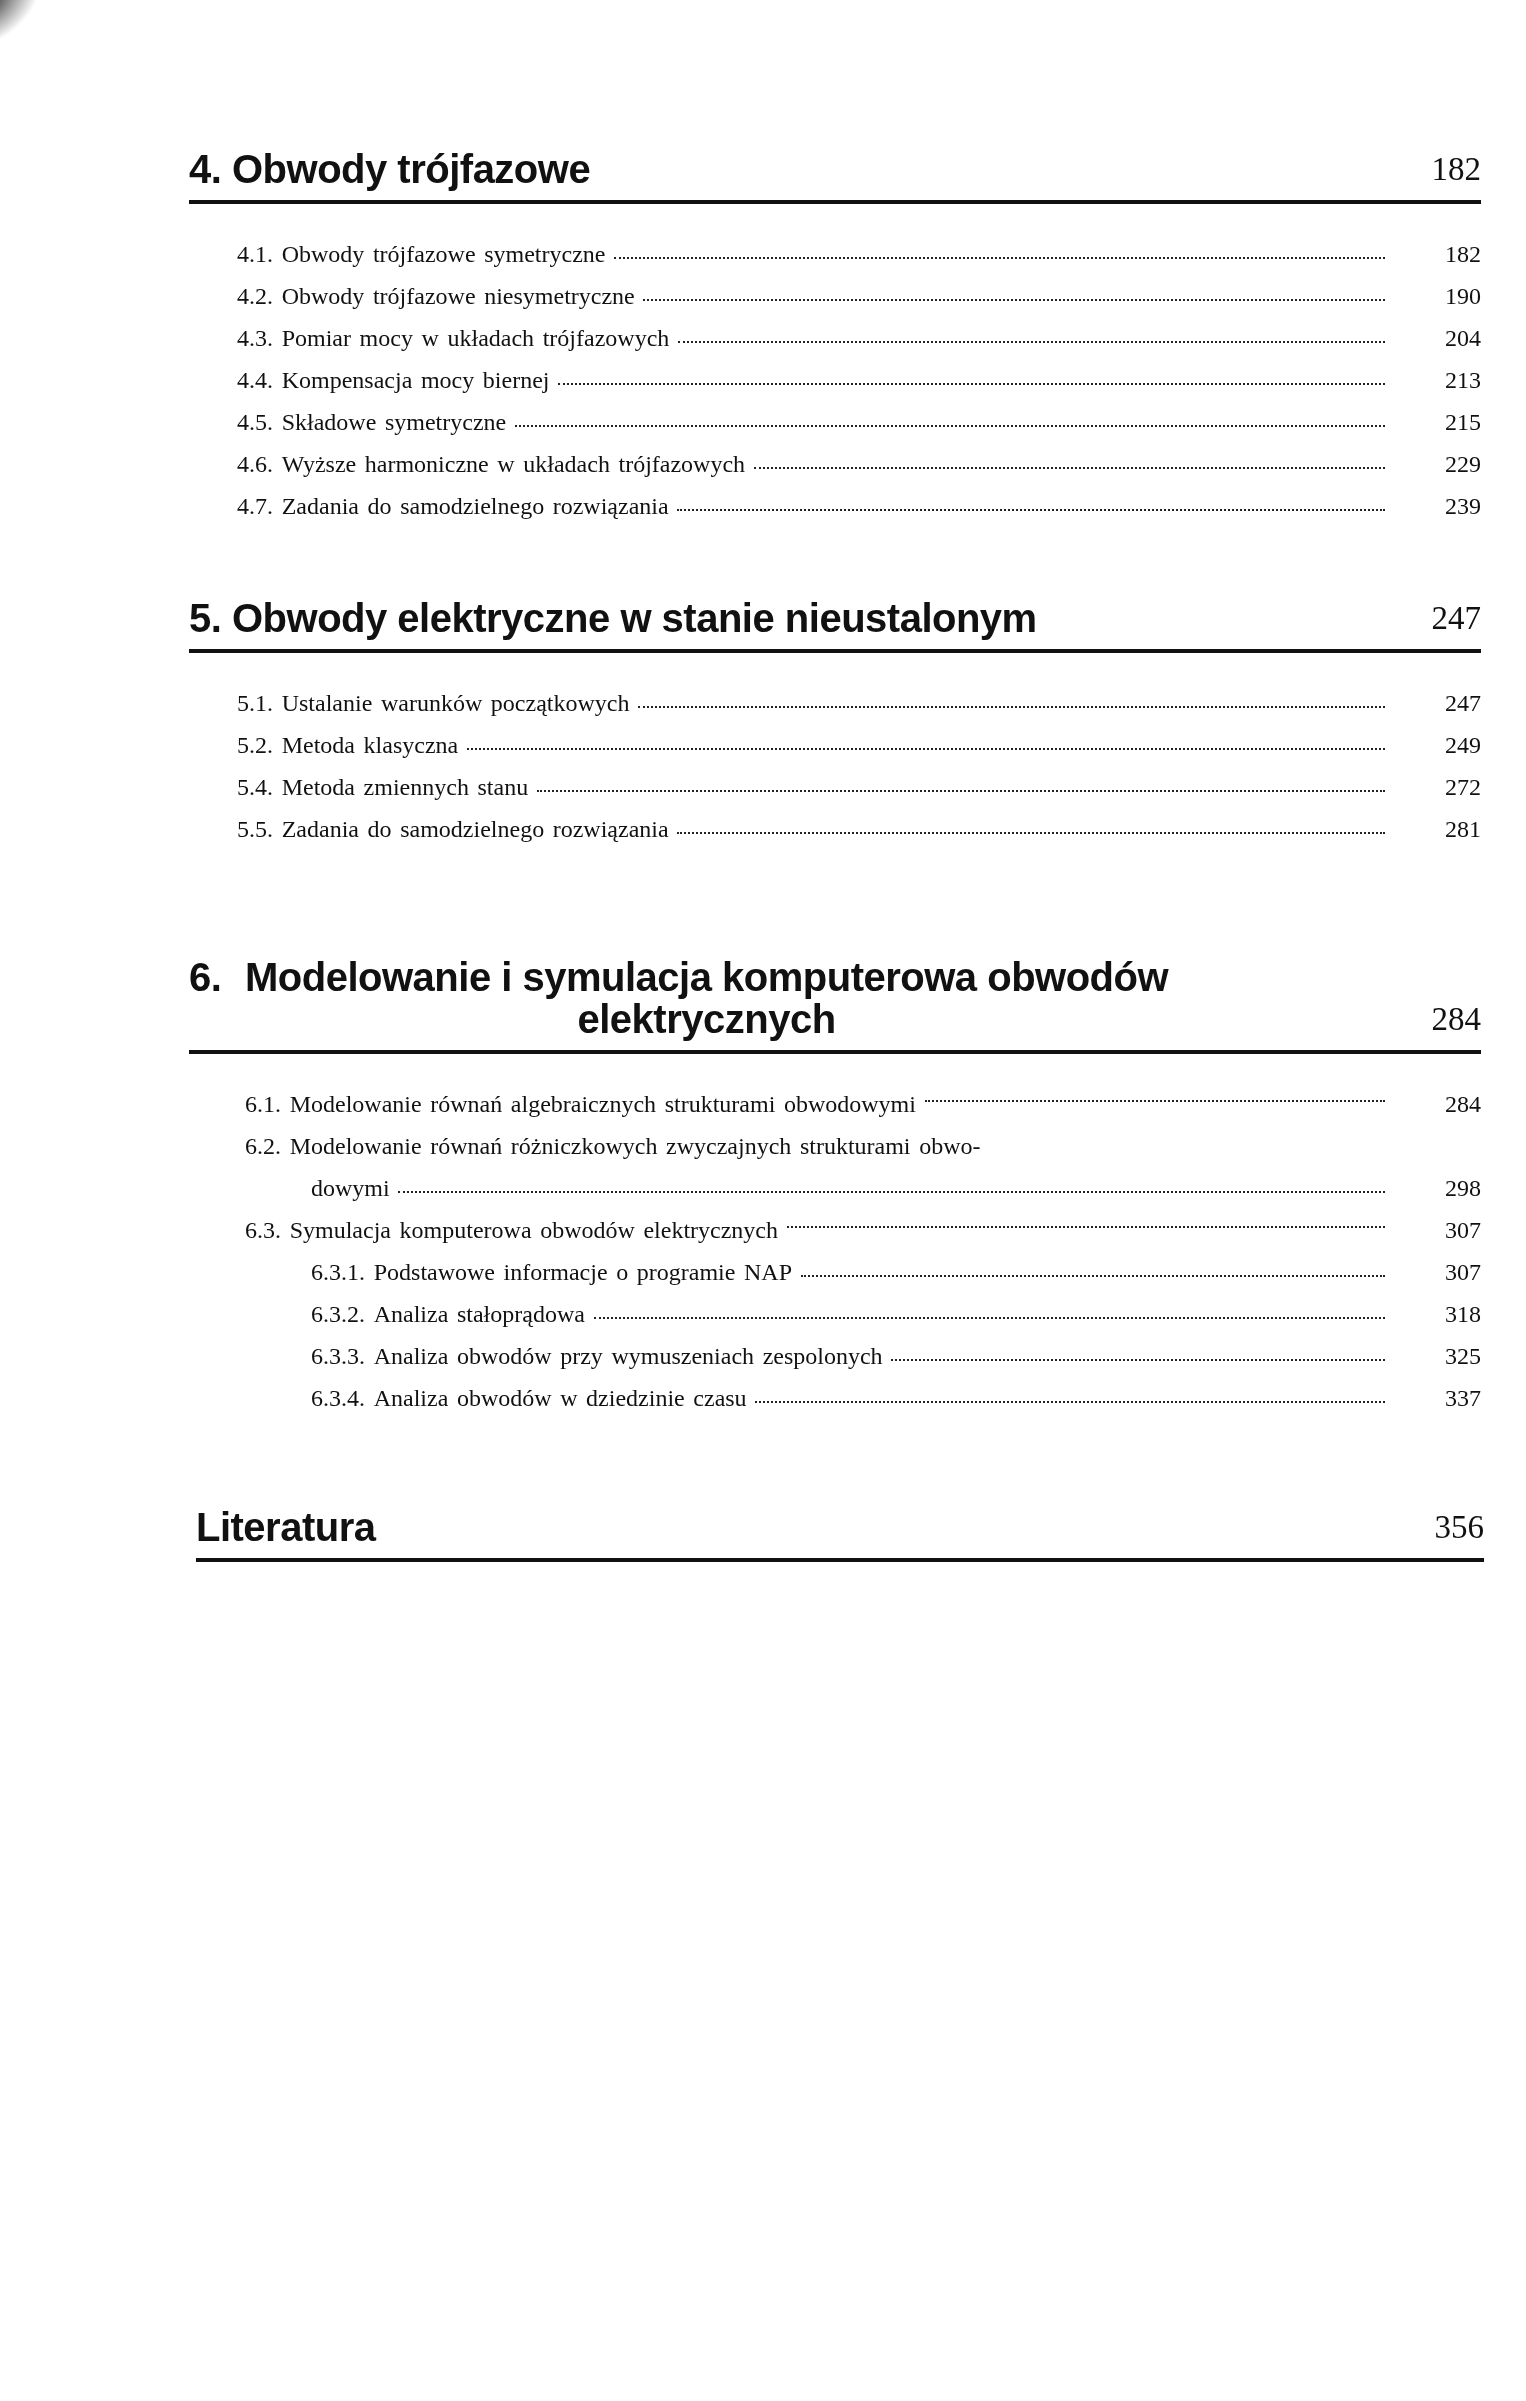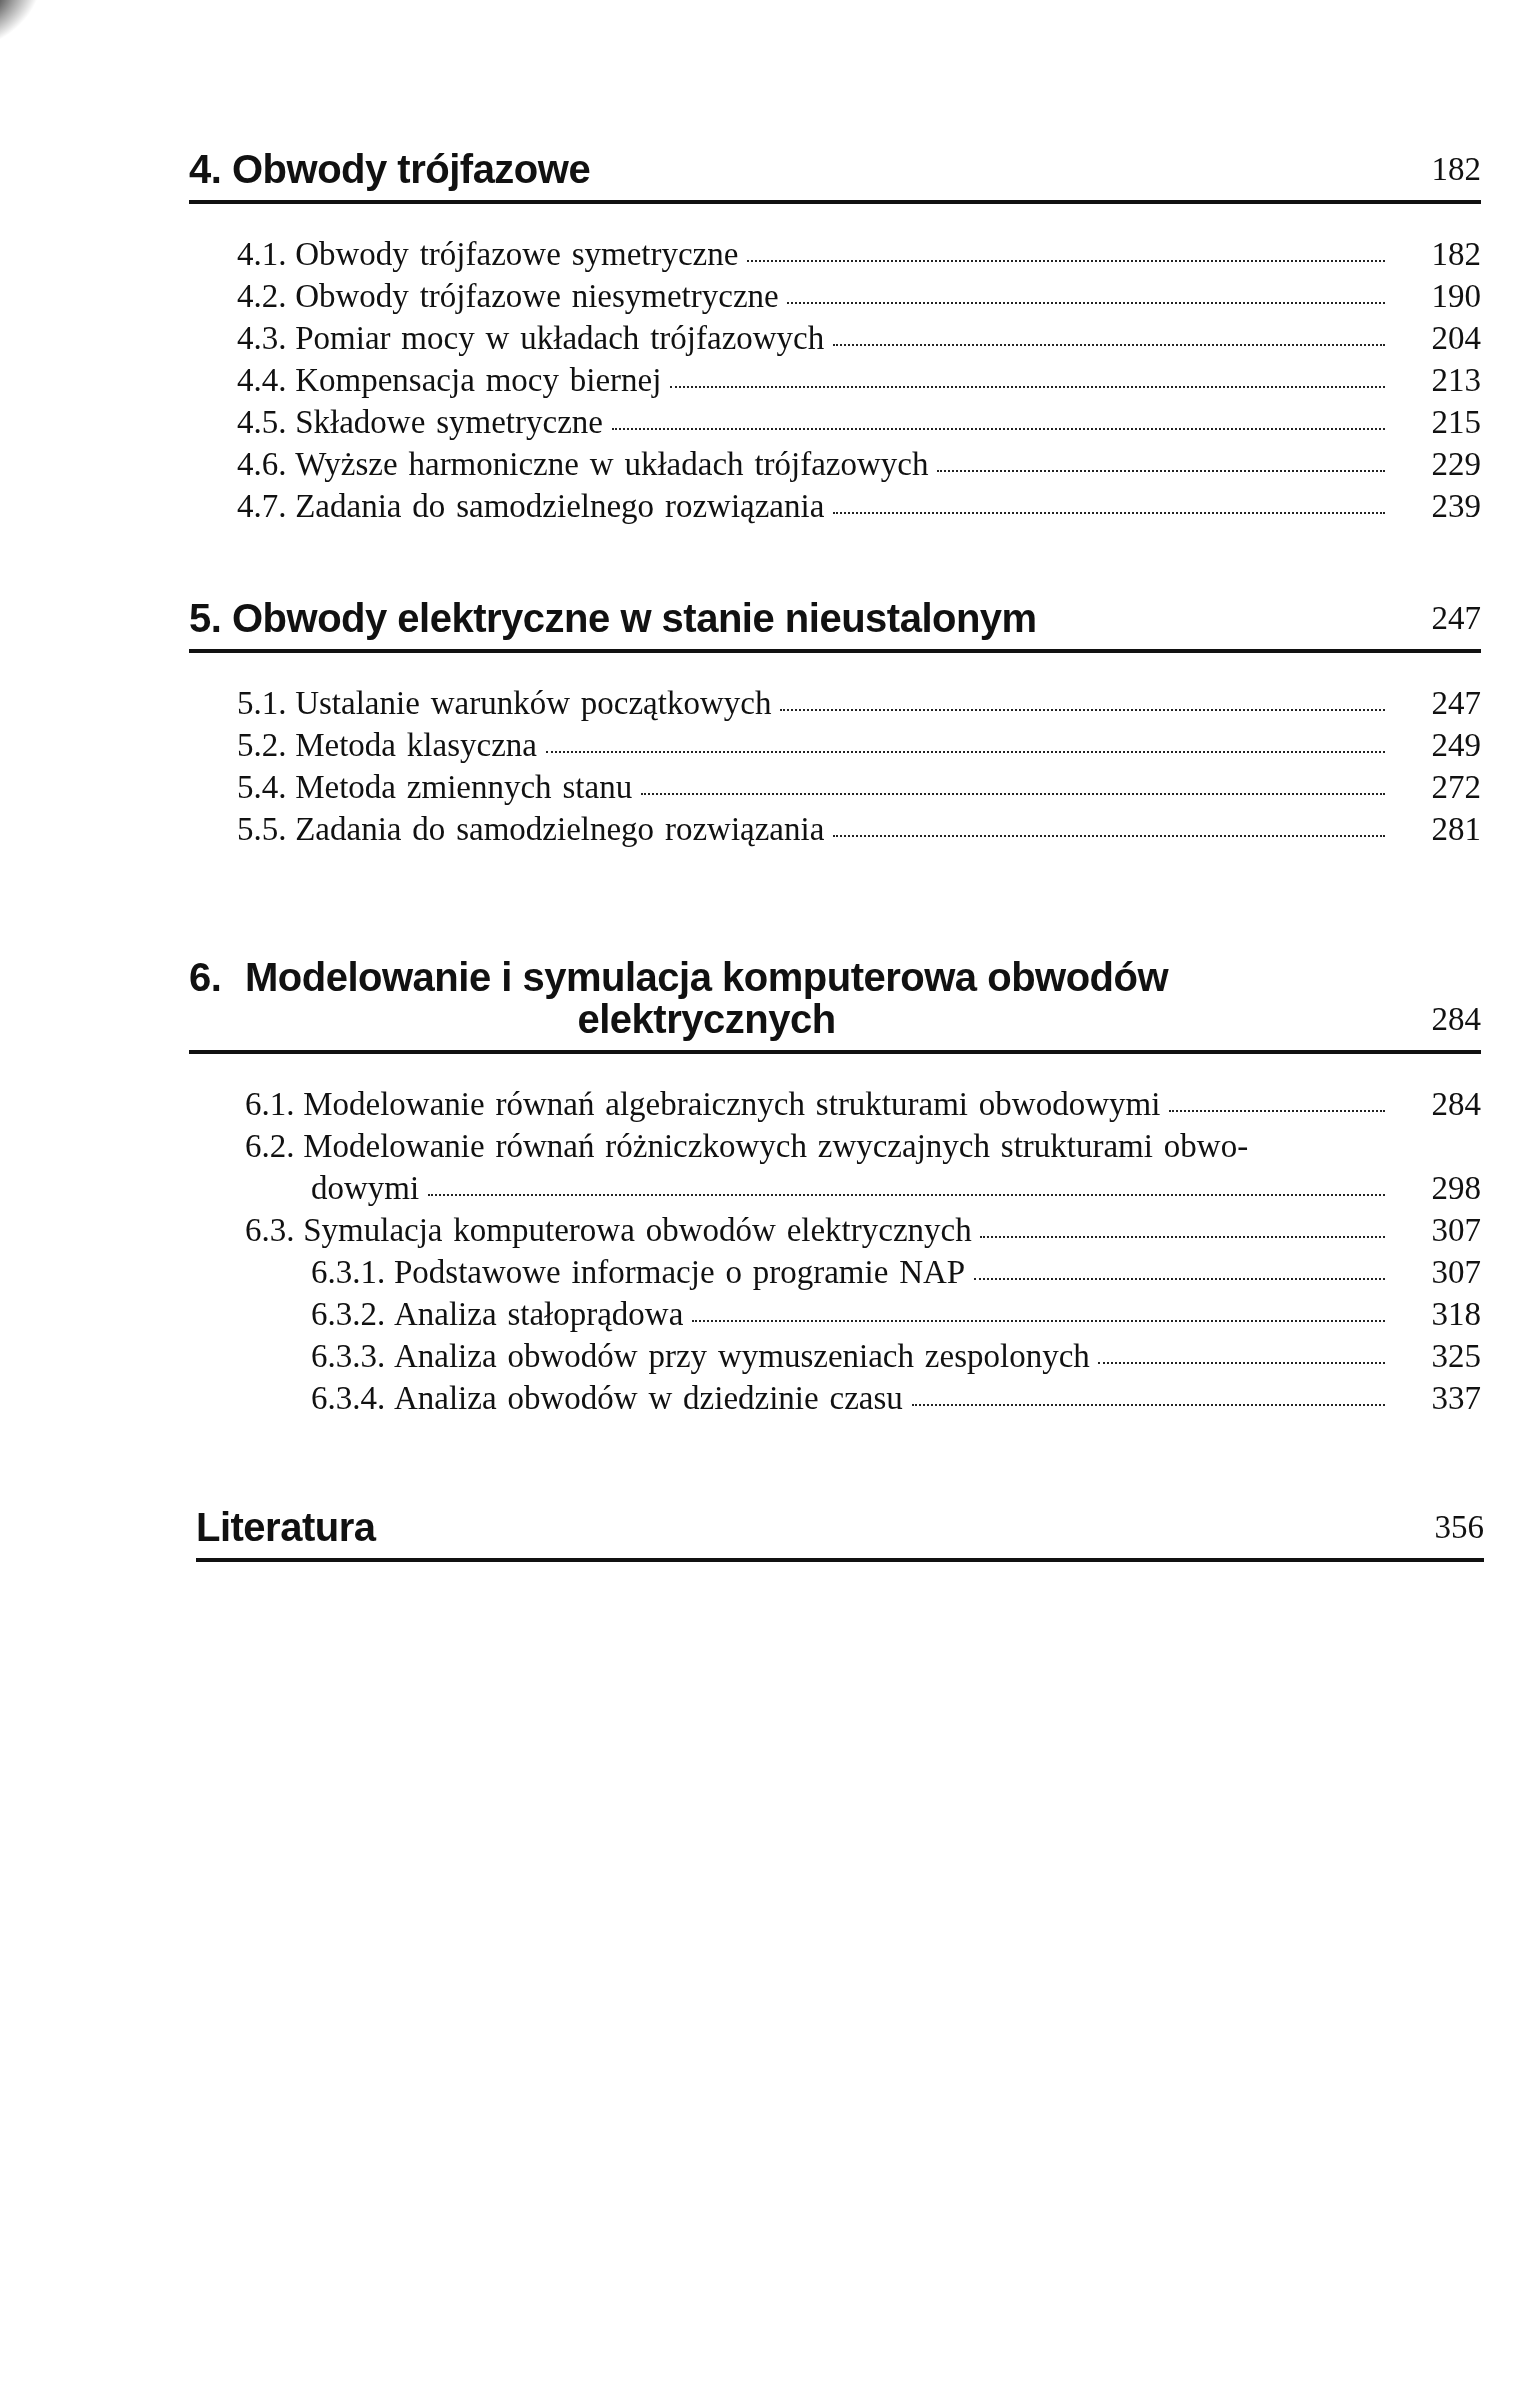--- a/index.html
+++ b/index.html
@@ -20,25 +20,25 @@
   .sec-head .title-lines { display: inline-block; vertical-align: top; text-align: center; }
   .sec-head .page {
     position: absolute; right: 0; bottom: 0;
     font-family: "Liberation Serif", serif; font-weight: normal;
     font-size: 33px; letter-spacing: 0;
   }
   .rule { height: 3.5px; background: #111; margin-top: 10.4px; }
   .entries { margin-top: 29.6px; }
   .entry {
     position: relative; display: flex; align-items: baseline;
-    font-family: "Liberation Serif", serif; font-size: 33px; line-height: 42px;
+    font-family: "Liberation Serif", serif; font-size: 24px; line-height: 42px;
     word-spacing: 2.6px;
   }
   .entry.l1 { padding-left: 48px; }
-  .entry.l1w { padding-left: 56px; }
+  .entry.l1w { padding-left: 56px; align-items: center; }
   .entry.l2 { padding-left: 122px; }
   .entry .label { white-space: nowrap; }
   .entry .label .n { margin-right: 8.7px; }
   .entry .leader {
     flex: 1; margin: 0 8.7px 0 8.7px; min-width: 17.4px;
     border-bottom: 2.6px dotted #222; height: 0; position: relative; top: -3.5px;
   }
   .entry .pg { width: 87px; text-align: right; white-space: nowrap; }
   .entry.noleader .leader { border-bottom: none; }
 </style>

